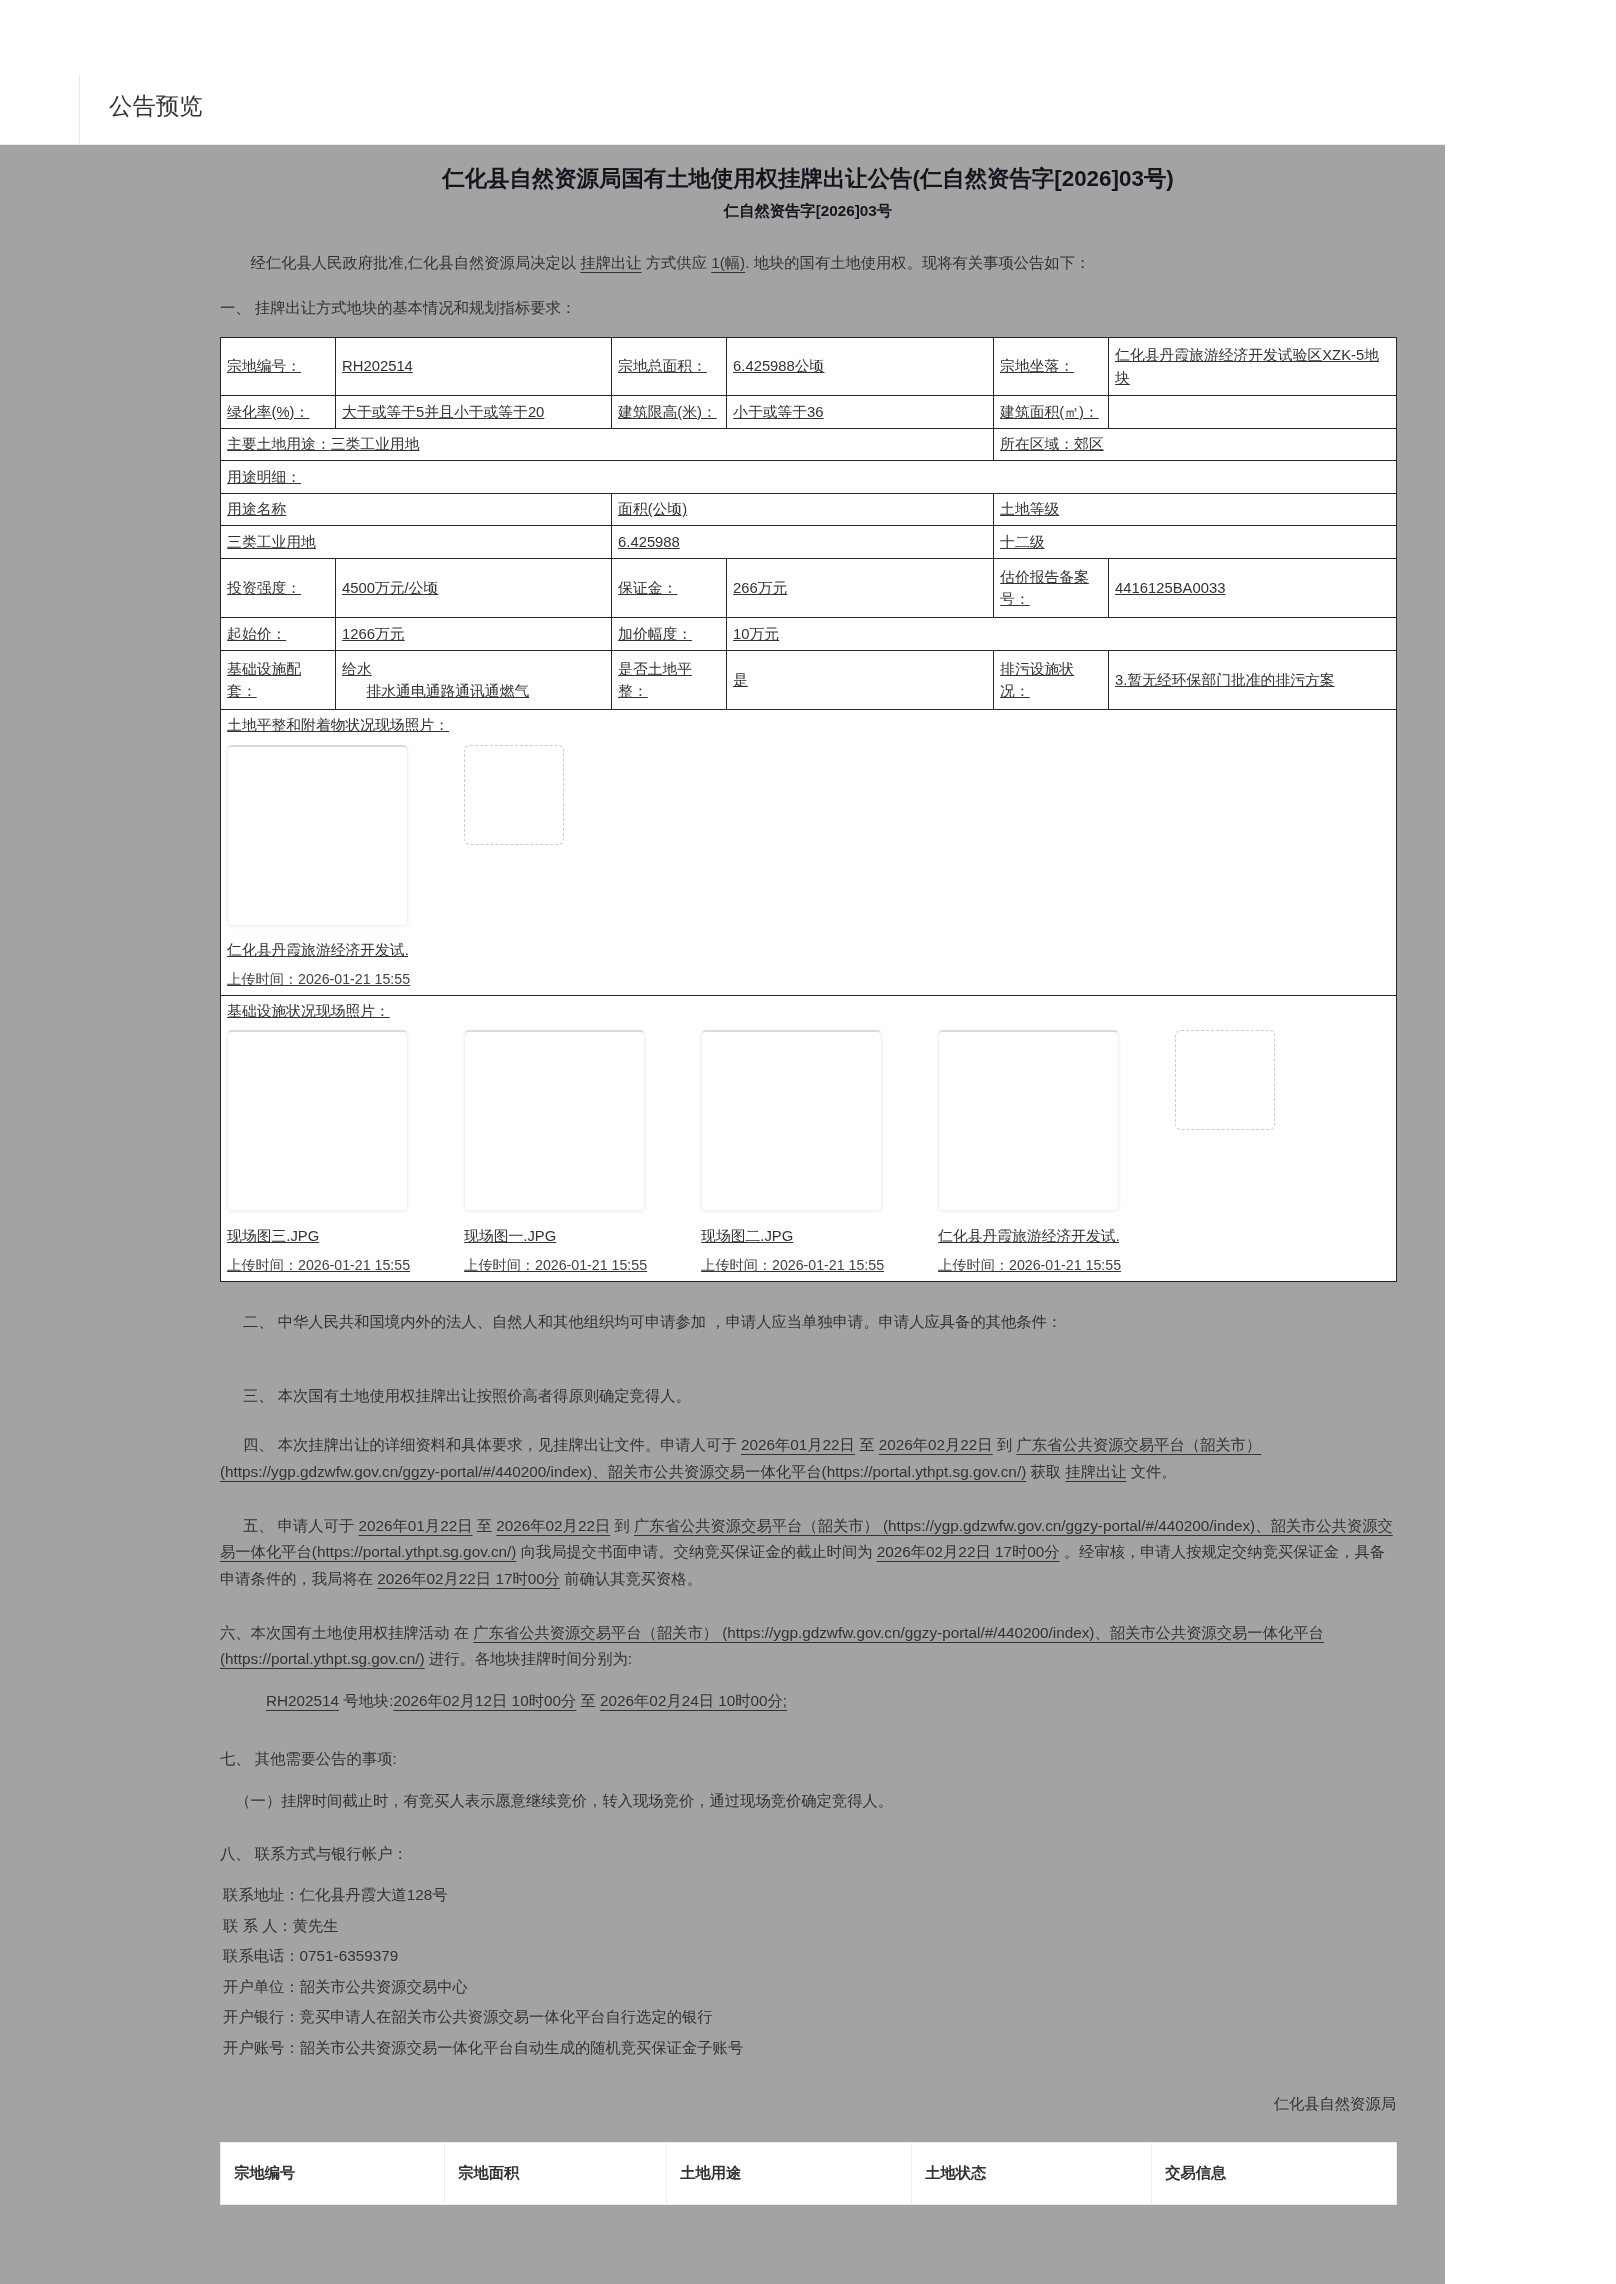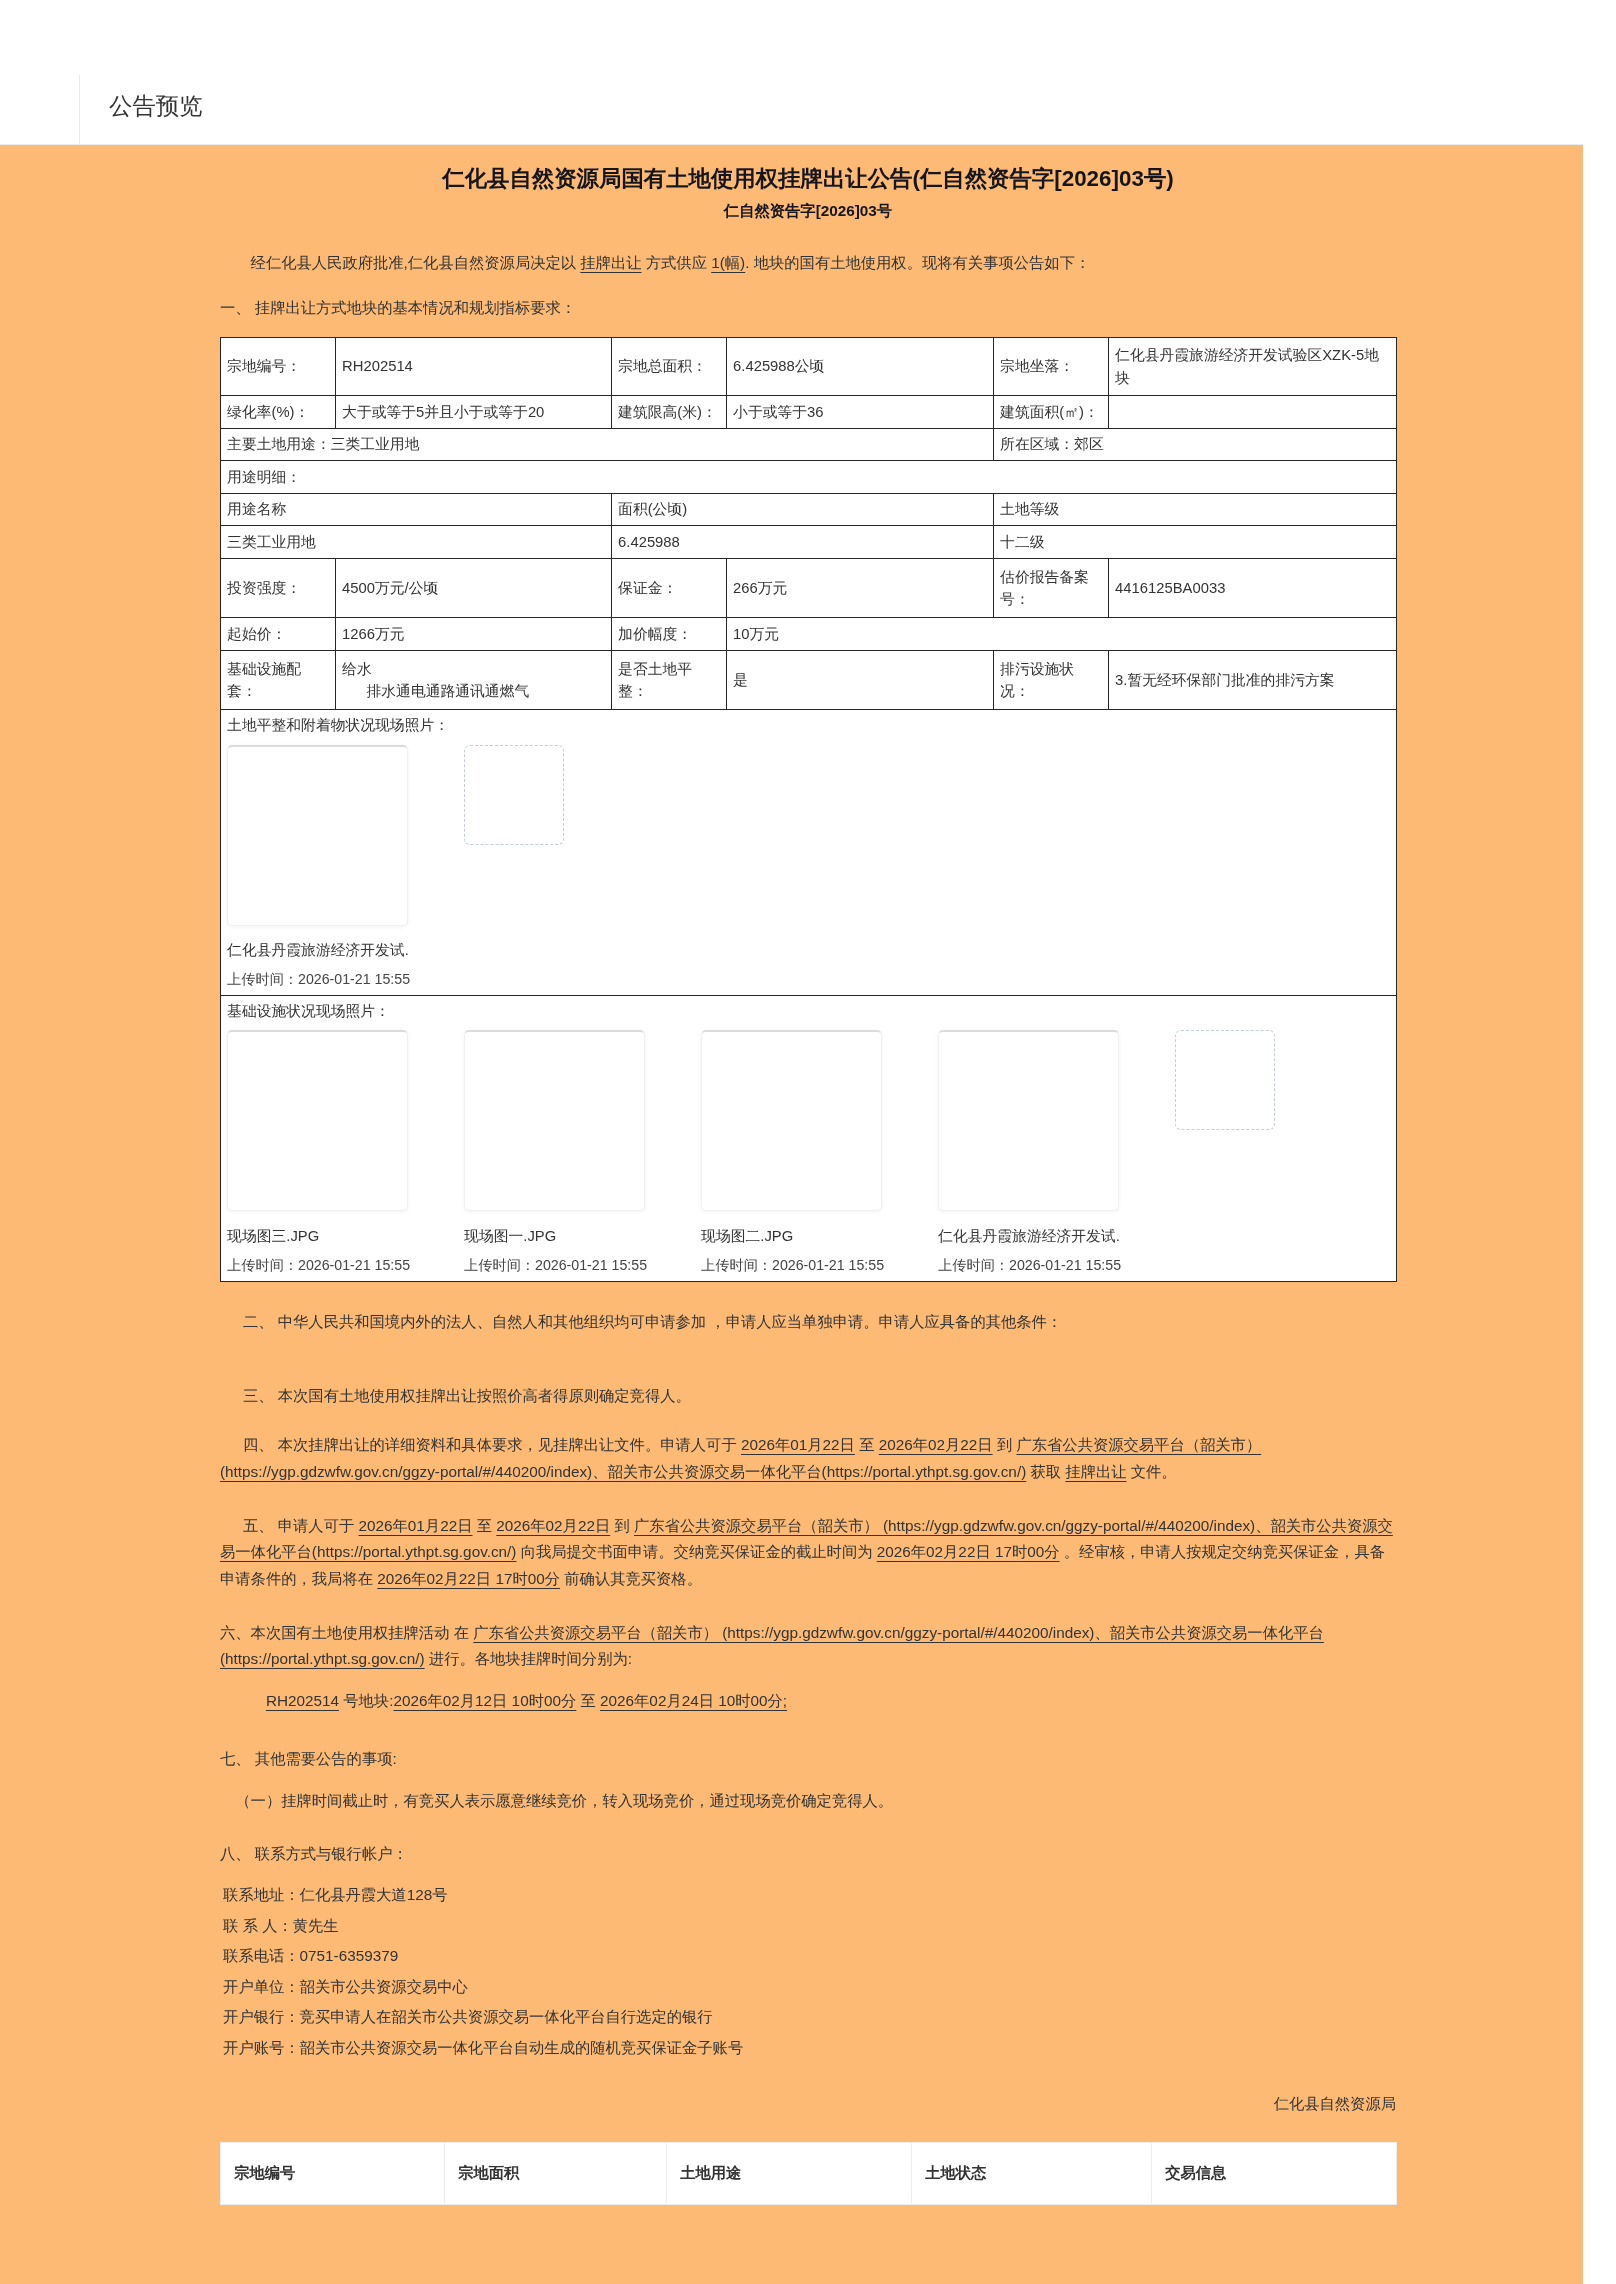--- a/index.html
+++ b/index.html
@@ -1,32 +1,32 @@
 <!DOCTYPE html>
 <html style="font-size:8.1px"><head>
 <meta charset="utf-8">
 <style>
   html,body{margin:0;padding:0;background:#fff;}
-  .page{position:relative;width:1583px;height:2284px;background:#fdba74;overflow:hidden;
+  .page{position:relative;width:1445px;height:2284px;background:#a3a3a3;overflow:hidden;
         font-family:"Liberation Sans","DejaVu Sans",sans-serif;color:#333;}
   
   .topbar{position:absolute;top:0;left:0;width:1617px;height:144px;border-bottom:1px solid #eaeaea;background:#fff;}
   .topbar .vline{position:absolute;left:79px;top:75px;width:1px;height:69px;background:#eaeaea;}
   .topbar h1{position:absolute;left:109px;top:90px;margin:0;font-size:23.4px;font-weight:400;color:#333;}
   
   .content{position:absolute;left:220px;top:145px;width:1176px;}
   .doc-title{margin-top:20.3px;text-align:center;font-size:22.4px;font-weight:700;color:#15151d;line-height:27.5px;}
   .doc-no{margin-top:8.1px;text-align:center;font-size:15.3px;font-weight:700;color:#15151d;}
   .para{font-size:15.3px;line-height:26.5px;color:#333;}
   .intro{margin-top:28.5px;text-indent:2em;}
   .sec-head{margin-top:18.3px;}
   .ind{text-indent:1.5em;}
   u,.u{text-decoration:underline;text-underline-offset:3.6px;}
   
-  table.parcel{margin-top:13.2px;width:1176px;border-collapse:collapse;table-layout:fixed;}
+  table.parcel{margin-top:13.2px;width:1176px;border-collapse:collapse;table-layout:fixed;text-decoration:underline;}
   table.parcel td{border:1.5px solid #262626;padding:4.1px 6.1px;font-size:14.8px;line-height:22.4px;
                   color:#333;vertical-align:middle;word-break:break-all;background:#fff;}
   tr.r-tall td{height:49px;}
   tr.r-std td{height:23.4px;}
   tr.r-big td{height:50px;}
   .infra-line2{padding-left:24.4px;}
   
   td.photo-cell{padding:7.1px 7.1px 11.2px;vertical-align:top;}
   .photo-label{font-size:14.8px;color:#333;}
   .photo-row{display:flex;align-items:flex-start;margin-top:8.1px;gap:56px;}

